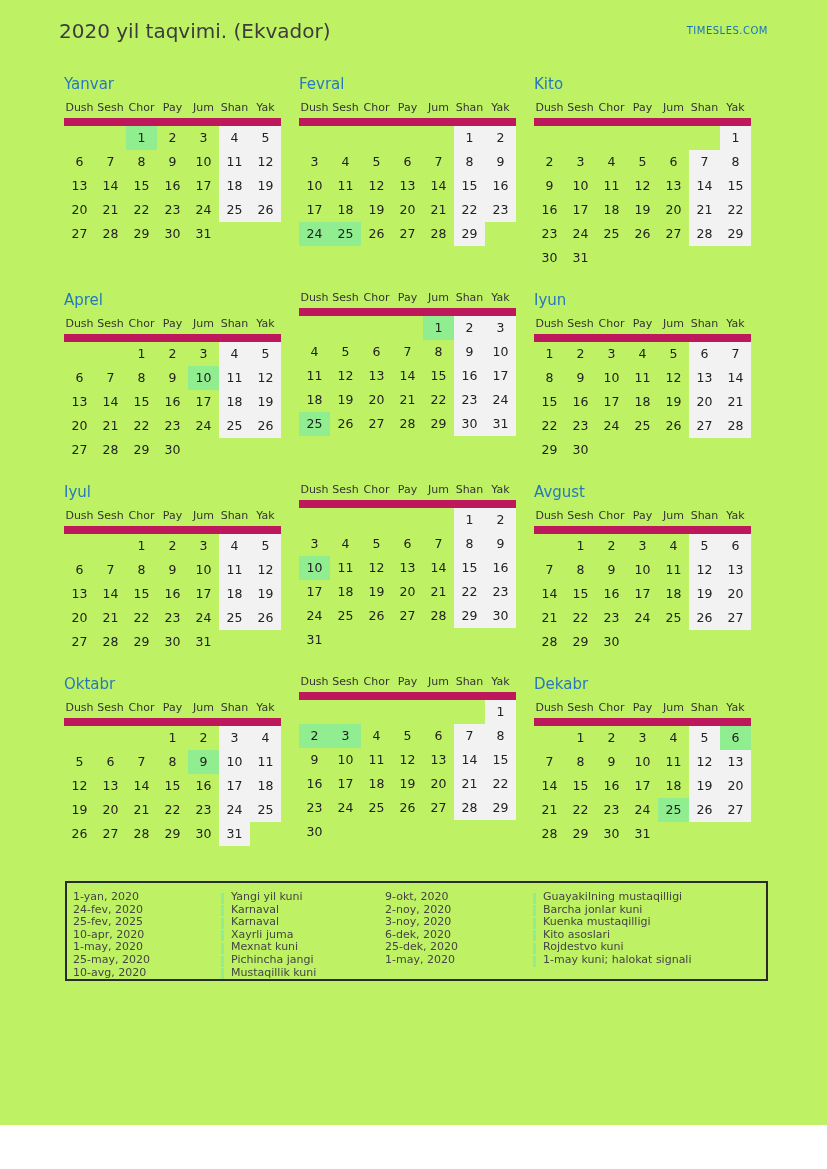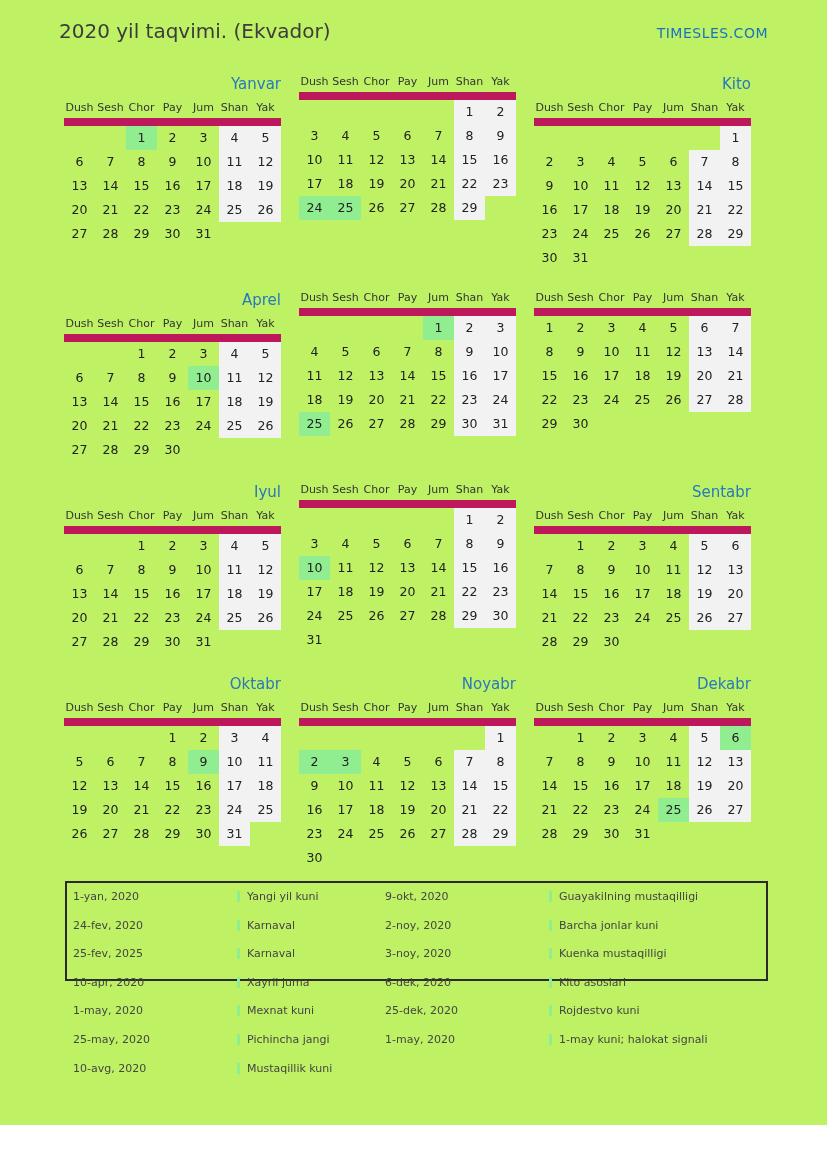--- a/index.html
+++ b/index.html
@@ -1,40 +1,40 @@
 <!DOCTYPE html>
 <html><head>
 <meta charset="utf-8">
 <style>
   * { margin:0; padding:0; box-sizing:border-box; }
   body { background:#fff; font-family:"DejaVu Sans","Liberation Sans",sans-serif; }
   .page { position:relative; width:827px; height:1125px; background:#bef264; overflow:hidden; }
 
   .page-title { position:absolute; left:59px; top:19px; font-size:20px; color:#3c3c3c; }
-  .site-link { position:absolute; right:59px; top:25px; font-size:14px; color:#1a73be;
+  .site-link { position:absolute; right:59px; top:25px; font-size:10px; color:#1a73be;
                letter-spacing:0.5px; text-decoration:none; cursor:pointer; }
 
   .months { position:absolute; left:64px; top:72px; width:705px;
             display:grid; grid-template-columns:repeat(3,235px); row-gap:18px; align-items:start; }
   .month { width:217px; }
-  .month-title { width:217px; text-align:right; font-size:15px; color:#2878be; line-height:24px; margin-bottom:2px; }
+  .month-title { width:217px; text-align:left; font-size:15px; color:#2878be; line-height:24px; margin-bottom:2px; }
   .week-head { display:grid; grid-template-columns:repeat(7,31px); border-bottom:8px solid #be185d; }
   .week-head .dow { height:20px; line-height:20px; text-align:center; font-size:11px; color:#333; }
   .days { display:grid; grid-template-columns:repeat(7,31px); }
   .day { height:24px; line-height:24px; text-align:center; font-size:12.5px; color:#222; }
   .day.weekend { background:#f2f2f2; }
   .day.holiday { background:#90ee90; }
 
   .legend { position:absolute; left:65px; top:881px; width:703px; height:100px;
             border:2px solid #2b2b2b; display:flex; padding:8px 0 0 6px; }
-  .legend-group { display:grid; grid-template-columns:148px 1fr; align-content:start;gap:16px; }
+  .legend-group { display:grid; grid-template-columns:148px 1fr; align-content:start; }
   .legend-group.g1 { width:312px; }
   .legend-group.g2 { flex:1; }
   .legend-date { font-size:11px; color:#444; line-height:12.6px; }
-  .legend-name { font-size:11px; color:#444; line-height:12.6px; display:flex; align-items:flex-start; }
+  .legend-name { font-size:11px; color:#444; line-height:12.6px; display:flex; align-items:flex-end; }
   .legend-marker { display:inline-block; width:3px; height:11px; background:#90ee90; margin-right:7px; flex:0 0 3px; }
 </style>
 </head>
 <body>
 
 <div class="page">
   <div class="page-title">2020 yil taqvimi. (Ekvador)</div>
   <a class="site-link">TIMESLES.COM</a>
 
   <div class="months" id="months">
@@ -81,20 +81,21 @@
           <div class="day">27</div>
           <div class="day">28</div>
           <div class="day">29</div>
           <div class="day">30</div>
           <div class="day">31</div>
           <div class="day"></div>
           <div class="day"></div>
         </div>
       </div>
       <div class="month">
+        <div class="month-title">Fevral</div>
         <div class="week-head">
           <div class="dow">Dush</div>
           <div class="dow">Sesh</div>
           <div class="dow">Chor</div>
           <div class="dow">Pay</div>
           <div class="dow">Jum</div>
           <div class="dow">Shan</div>
           <div class="dow">Yak</div>
         </div>
         <div class="days">
@@ -282,20 +283,21 @@
           <div class="day holiday">25</div>
           <div class="day">26</div>
           <div class="day">27</div>
           <div class="day">28</div>
           <div class="day">29</div>
           <div class="day weekend">30</div>
           <div class="day weekend">31</div>
         </div>
       </div>
       <div class="month">
+        <div class="month-title">Iyun</div>
         <div class="week-head">
           <div class="dow">Dush</div>
           <div class="dow">Sesh</div>
           <div class="dow">Chor</div>
           <div class="dow">Pay</div>
           <div class="dow">Jum</div>
           <div class="dow">Shan</div>
           <div class="dow">Yak</div>
         </div>
         <div class="days">
@@ -434,21 +436,21 @@
           <div class="day">31</div>
           <div class="day"></div>
           <div class="day"></div>
           <div class="day"></div>
           <div class="day"></div>
           <div class="day"></div>
           <div class="day"></div>
         </div>
       </div>
       <div class="month">
-        <div class="month-title">Sentabr</div>
+        <div class="month-title">Avgust</div>
         <div class="week-head">
           <div class="dow">Dush</div>
           <div class="dow">Sesh</div>
           <div class="dow">Chor</div>
           <div class="dow">Pay</div>
           <div class="dow">Jum</div>
           <div class="dow">Shan</div>
           <div class="dow">Yak</div>
         </div>
         <div class="days">
@@ -532,21 +534,20 @@
           <div class="day">26</div>
           <div class="day">27</div>
           <div class="day">28</div>
           <div class="day">29</div>
           <div class="day">30</div>
           <div class="day weekend">31</div>
           <div class="day"></div>
         </div>
       </div>
       <div class="month">
-        <div class="month-title">Noyabr</div>
         <div class="week-head">
           <div class="dow">Dush</div>
           <div class="dow">Sesh</div>
           <div class="dow">Chor</div>
           <div class="dow">Pay</div>
           <div class="dow">Jum</div>
           <div class="dow">Shan</div>
           <div class="dow">Yak</div>
         </div>
         <div class="days">

